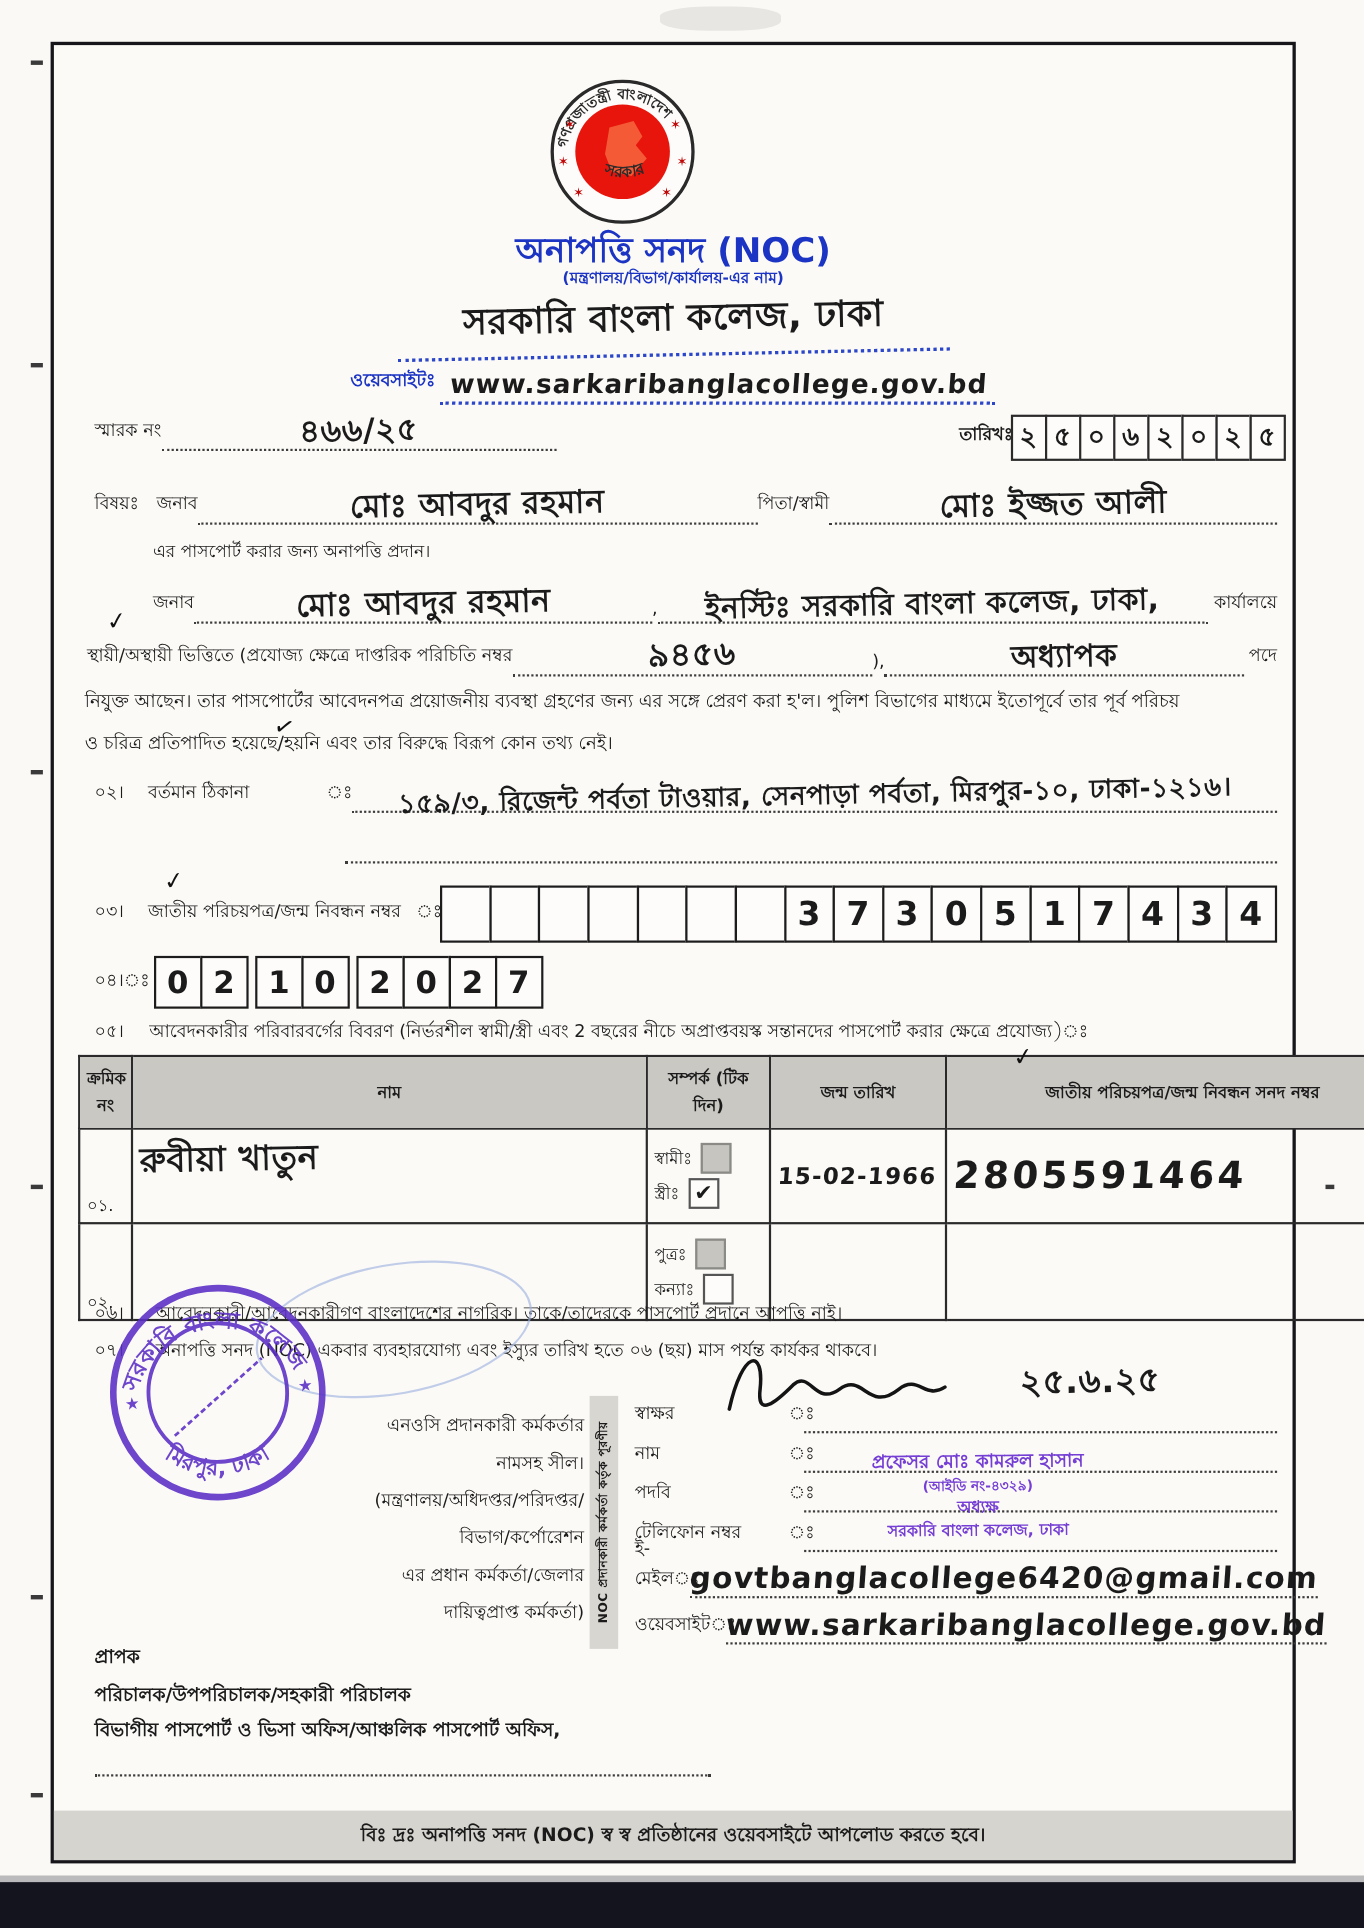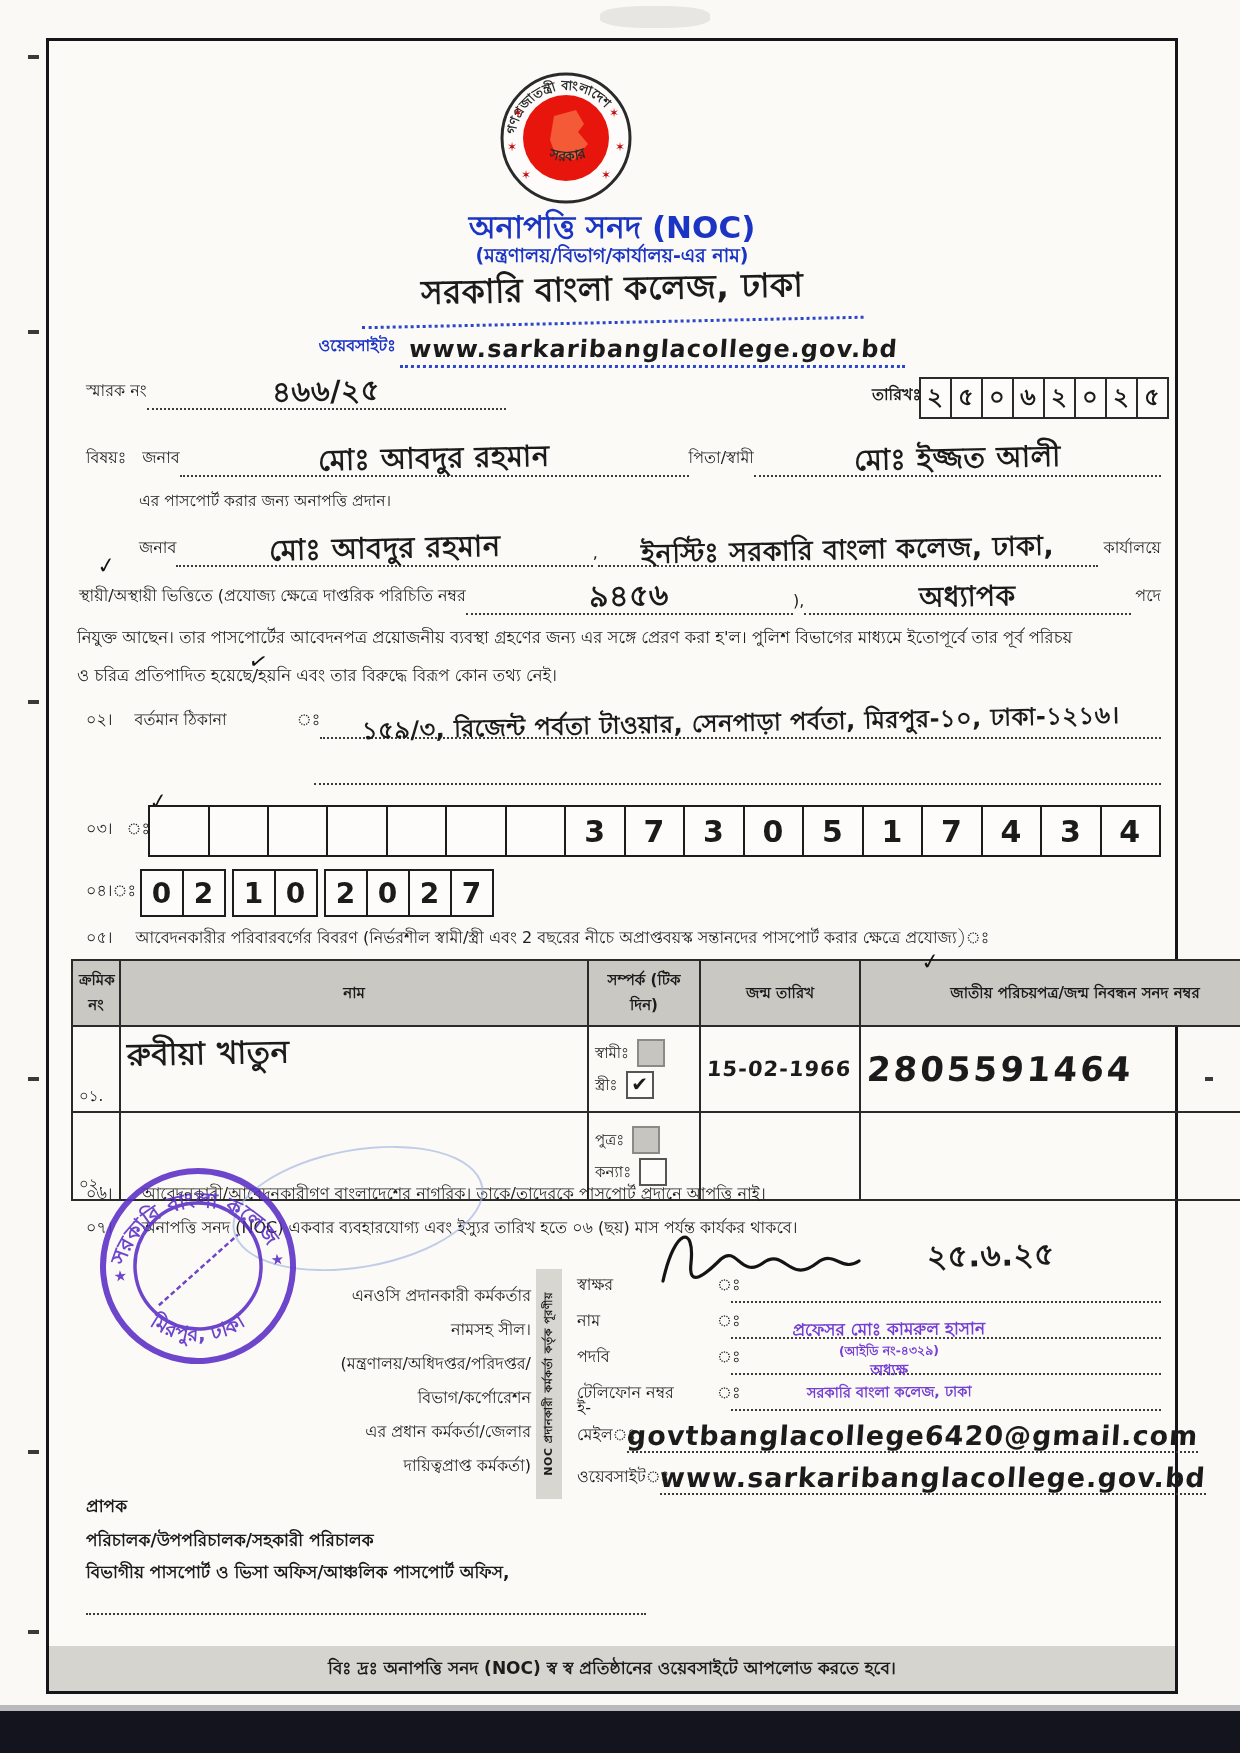--- a/index.html
+++ b/index.html
@@ -14,21 +14,21 @@
   .smudge{position:absolute;left:600px;top:6px;width:110px;height:22px;background:#e7e6e3;border-radius:40%;}
   .scan-strip{position:absolute;left:0;right:0;bottom:0;height:42px;background:#14141f;}
   .scan-strip2{position:absolute;left:0;right:0;bottom:42px;height:6px;background:#5a5a66;opacity:.4;}
 
   .blue{color:#1c34c4;}
   .center{text-align:center;}
   .hw{font-weight:700;display:inline-block;transform:rotate(-1.2deg);letter-spacing:.5px;}
   .hw-lat{font-weight:700;display:inline-block;transform:skewX(-4deg);letter-spacing:1px;}
 
   .title{font-size:31px;font-weight:700;}
-  .subtitle{font-size:19px;font-weight:600;}
+  .subtitle{font-size:14px;font-weight:600;}
   .inst-hw{font-size:33px;}
   .dot-blue{border-bottom:3px dotted #2b46c8;}
   .dot-blk{border-bottom:2px dotted #3c3c3c;}
 
   .row{display:flex;align-items:flex-end;}
   .lbl{font-size:16px;padding-bottom:5px;white-space:nowrap;}
   .fill{flex:1;border-bottom:2px dotted #3c3c3c;text-align:center;line-height:1;padding-bottom:2px;}
 
   .cellbox{height:48px;border:2px solid #1c1c1c;margin-left:-2px;flex:1;
            display:flex;align-items:center;justify-content:center;background:#fdfcfa;}
@@ -200,20 +200,21 @@
       <span class="lbl" style="margin-left:70px;">ঃ</span>
       <span class="fill">
         <span class="hw" style="font-size:24px;">১৫৯/৩, রিজেন্ট পর্বতা টাওয়ার, সেনপাড়া পর্বতা, মিরপুর-১০, ঢাকা-১২১৬।</span>
       </span>
     </div>
     <div class="abs dot-blk" style="left:265px;right:14px;top:742px;"></div>
 
     <span class="checkmark" style="left:100px;top:748px;">✓</span>
     <div class="abs row" style="left:37px;right:14px;top:764px;">
       <span class="lbl" style="padding-bottom:14px;">০৩।</span>
+      <span class="lbl" style="margin-left:22px;padding-bottom:14px;">জাতীয় পরিচয়পত্র/জন্ম নিবন্ধন নম্বর</span>
       <span class="lbl" style="margin-left:14px;padding-bottom:14px;">ঃ</span>
       <span class="cellbox">
           <span class="hw-lat"></span>
         </span>
       <span class="cellbox">
           <span class="hw-lat"></span>
         </span>
       <span class="cellbox">
           <span class="hw-lat"></span>
         </span>

